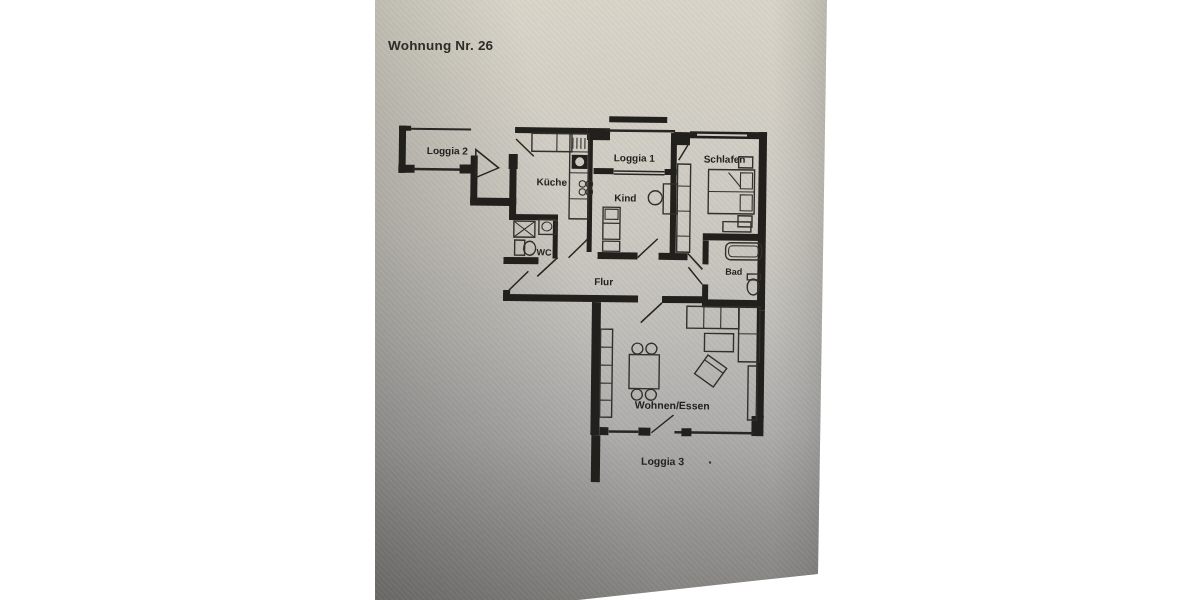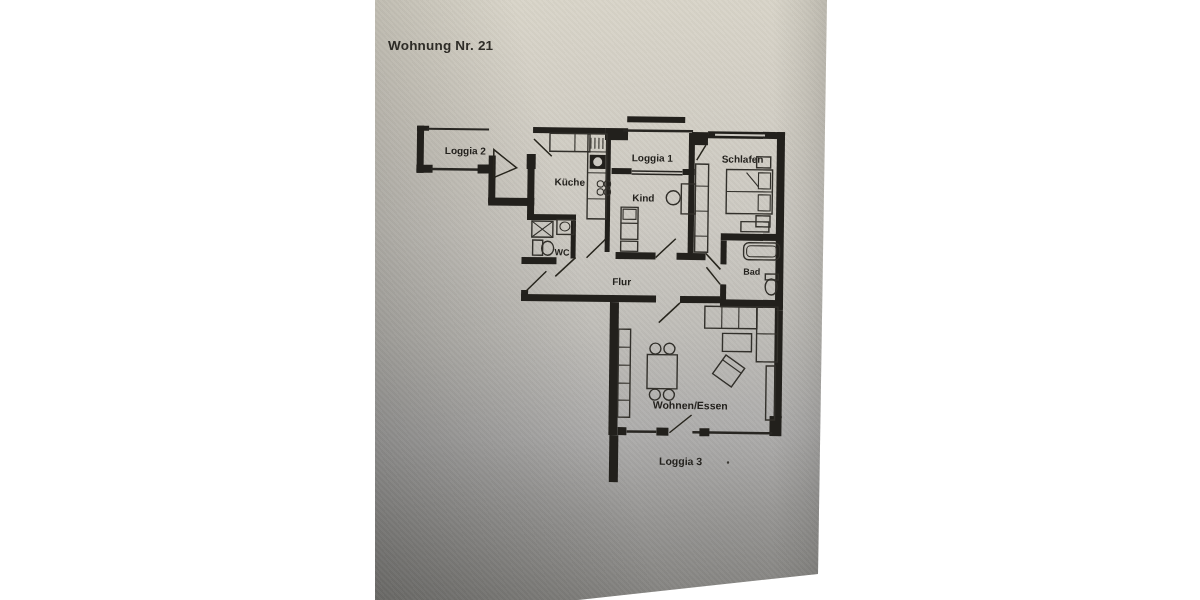--- a/index.html
+++ b/index.html
@@ -14,37 +14,37 @@
     background:
       repeating-linear-gradient(47deg, rgba(255,255,255,0.030) 0 2px, rgba(40,40,36,0.025) 2px 4px),
       linear-gradient(to right, rgba(0,0,0,0) 88%, rgba(70,70,66,0.10) 95%, rgba(55,55,52,0.18) 100%),
       linear-gradient(256deg, rgba(40,40,38,0) 52%, rgba(40,40,38,0.16) 78%, rgba(35,35,33,0.30) 100%),
       linear-gradient(178deg,#d9d5c9 0%,#d3cfc5 18%,#ccc9c2 38%,#bfbdb8 55%,#adacab 72%,#969593 86%,#82817e 100%);
   }
   .doc-title{
     position:absolute;left:388px;top:38px;
     font-size:13.5px;font-weight:bold;color:#2e2c27;letter-spacing:0.2px;
   }
-  .plan{position:absolute;left:413px;top:115px;width:390px;height:372px;}
+  .plan{position:absolute;left:395px;top:115px;width:390px;height:372px;}
   .plan svg{filter:blur(0.25px) contrast(1.02);}
   .wall{fill:#24221e;}
   .rail{fill:#2a2824;}
   .furn{fill:none;stroke:#34322d;stroke-width:1.4;}
   .furn-thin{fill:none;stroke:#34322d;stroke-width:1.1;}
   .door{fill:none;stroke:#29271f;stroke-width:1.5;}
   .room-label{font-family:"Liberation Sans",sans-serif;font-weight:bold;fill:#262420;}
   .sz10{font-size:10px;} .sz9{font-size:9px;} .sz105{font-size:10.5px;}
 </style>
 </head>
 <body>
 
 <div class="photo">
   <div class="paper"></div>
 
-  <div class="doc-title">Wohnung Nr. 21</div>
+  <div class="doc-title">Wohnung Nr. 26</div>
 
   <div class="plan">
     <svg width="390" height="372" viewBox="0 0 390 372">
       <g transform="rotate(0.7 195 186)">
 
         <g>
 
           <rect class="wall" x="2" y="13" width="7" height="47"></rect>
           <rect class="wall" x="2" y="13" width="12" height="5"></rect>
           <rect class="wall" x="2" y="52" width="16" height="8"></rect>

